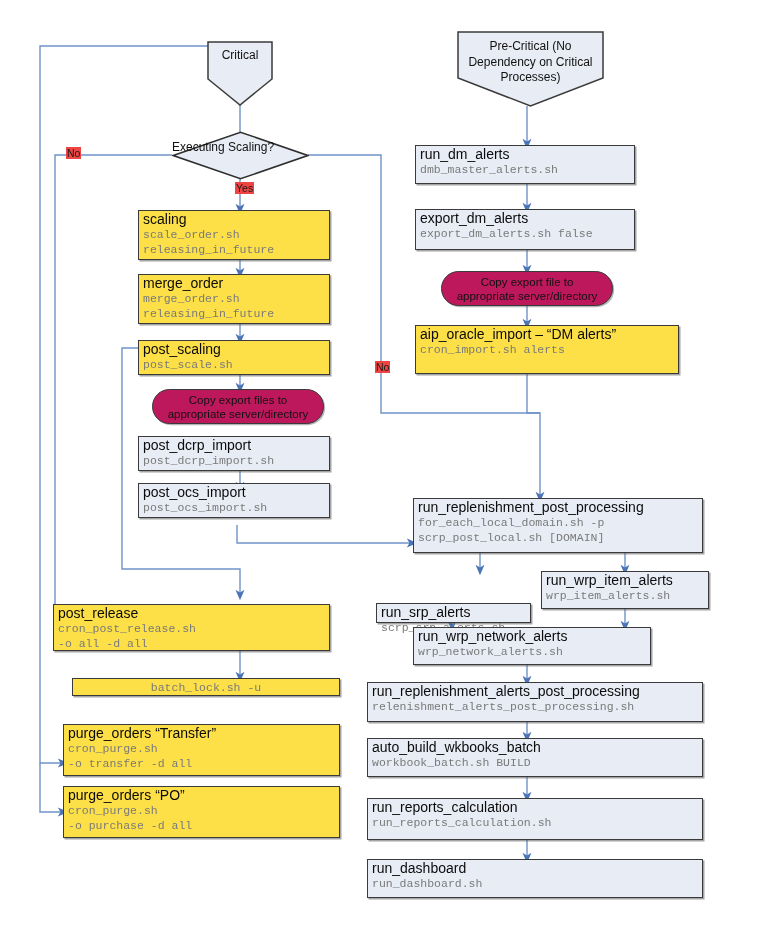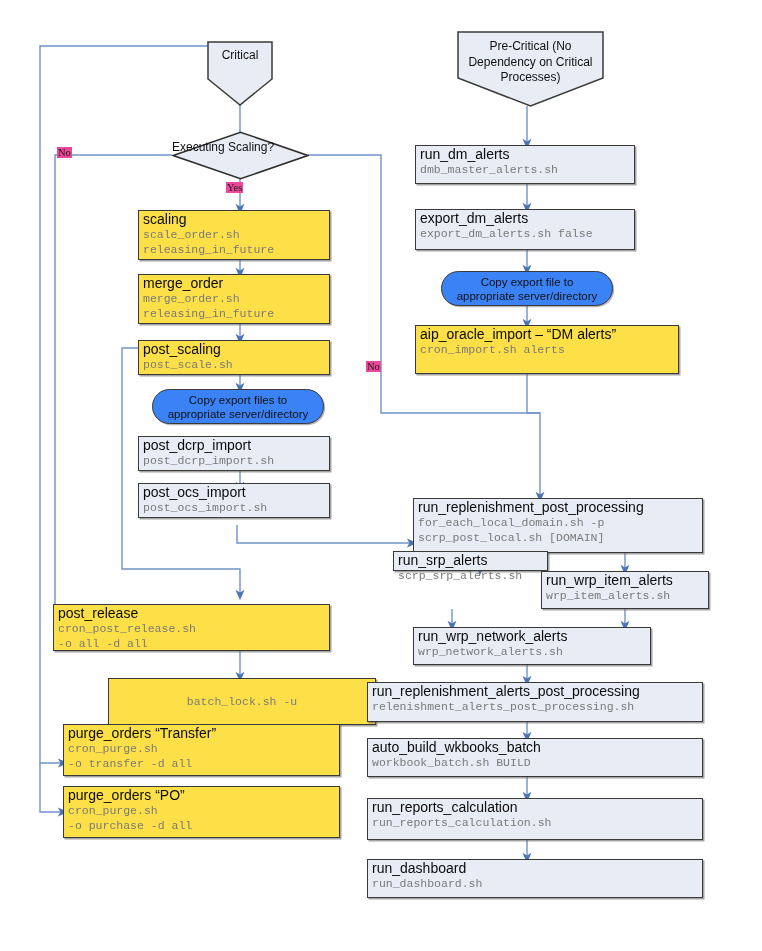--- a/index.html
+++ b/index.html
@@ -36,39 +36,39 @@
   .pentwrap{position:absolute;}
   .pentwrap svg{position:absolute;left:0;top:0;}
   .pentwrap .lbl{
     position:absolute;left:0;right:0;top:7px;text-align:center;
     font-family:"Liberation Sans",sans-serif;font-size:12px;color:#111;line-height:15.5px;
   }
 
   
   .cap{
     border:1.5px solid #3a3a3a;
-    background:#3b82f6;
+    background:#be185d;
     border-radius:22px;
     display:flex;align-items:center;justify-content:center;
     text-align:center;
     font-size:11.5px;color:#111;line-height:14px;
     box-shadow:1.2px 1.2px 0 rgba(90,90,90,.45);
   }
 
   
   .diamondwrap{position:absolute;}
   .diamondwrap .dlbl{
     position:absolute;left:0;right:0;top:13px;
     font-family:"Liberation Sans",sans-serif;font-size:12px;color:#111;line-height:15.5px;
   }
 
   .edgelayer{position:absolute;left:0;top:0;width:762px;height:951px;pointer-events:none;}
   .edgelbl{
-    position:absolute;font-family:Liberation Serif, serif;font-size:10.5px;color:#1a1a1a;
-    background:#ec4899;padding:0 1px;
+    position:absolute;font-family:Liberation Sans, sans-serif;font-size:10.5px;color:#1a1a1a;
+    background:#ef4444;padding:0 1px;margin-left:9px;
   }
 </style>
 </head>
 <body>
 
 <div id="canvas">
 
   <svg class="edgelayer" viewBox="0 0 762 951">
     <defs>
       <marker id="ah" markerWidth="9" markerHeight="9" refX="4.2" refY="4" orient="auto" markerUnits="strokeWidth">
@@ -188,21 +188,21 @@
     <div class="ttl">post_ocs_import</div>
     <div class="cmd">post_ocs_import.sh</div>
   </div>
 
   <div class="node box" style="left:53px;top:596px;width:277px;height:47px;margin-top:8px;">
     <div class="ttl">post_release</div>
     <div class="cmd">cron_post_release.sh</div>
     <div class="cmd">-o all -d all</div>
   </div>
 
-  <div class="node box centered" style="left:72px;top:678px;width:268px;height:47px;margin-left:36px;">
+  <div class="node box centered" style="left:72px;top:678px;width:268px;height:18px;">
     <div class="cmd">batch_lock.sh -u</div>
   </div>
 
   <div class="node box" style="left:63px;top:724px;width:277px;height:52px;">
     <div class="ttl">purge_orders “Transfer”</div>
     <div class="cmd">cron_purge.sh</div>
     <div class="cmd">-o transfer -d all</div>
   </div>
 
   <div class="node box" style="left:63px;top:786px;width:277px;height:52px;">
@@ -232,21 +232,21 @@
     <div class="ttl">aip_oracle_import – “DM alerts”</div>
     <div class="cmd">cron_import.sh alerts</div>
   </div>
 
   <div class="node box shaded" style="left:413px;top:498px;width:290px;height:55px;">
     <div class="ttl">run_replenishment_post_processing</div>
     <div class="cmd">for_each_local_domain.sh -p</div>
     <div class="cmd">scrp_post_local.sh [DOMAIN]</div>
   </div>
 
-  <div class="node box shaded" style="left:376px;top:551px;width:155px;height:20px;margin-left:17px;">
+  <div class="node box shaded" style="left:376px;top:603px;width:155px;height:20px;">
     <div class="ttl">run_srp_alerts</div>
     <div class="cmd">scrp_srp_alerts.sh</div>
   </div>
 
   <div class="node box shaded" style="left:541px;top:571px;width:168px;height:38px;">
     <div class="ttl">run_wrp_item_alerts</div>
     <div class="cmd">wrp_item_alerts.sh</div>
   </div>
 
   <div class="node box shaded" style="left:413px;top:627px;width:238px;height:38px;">

